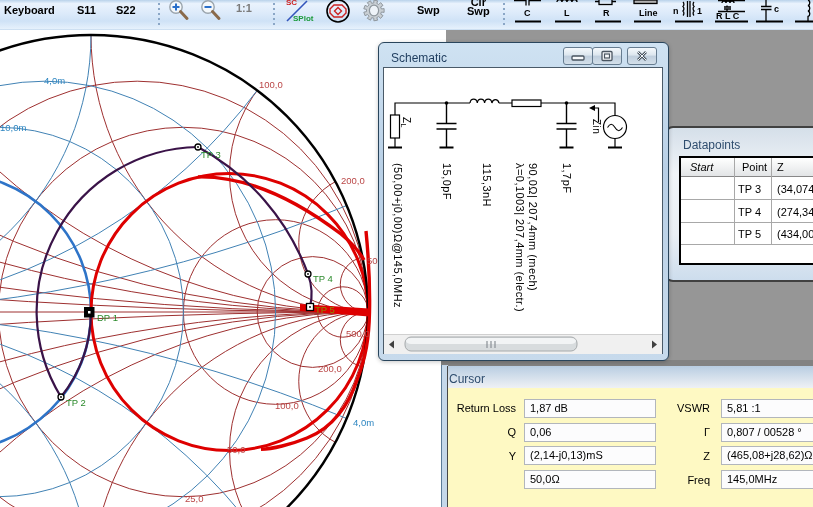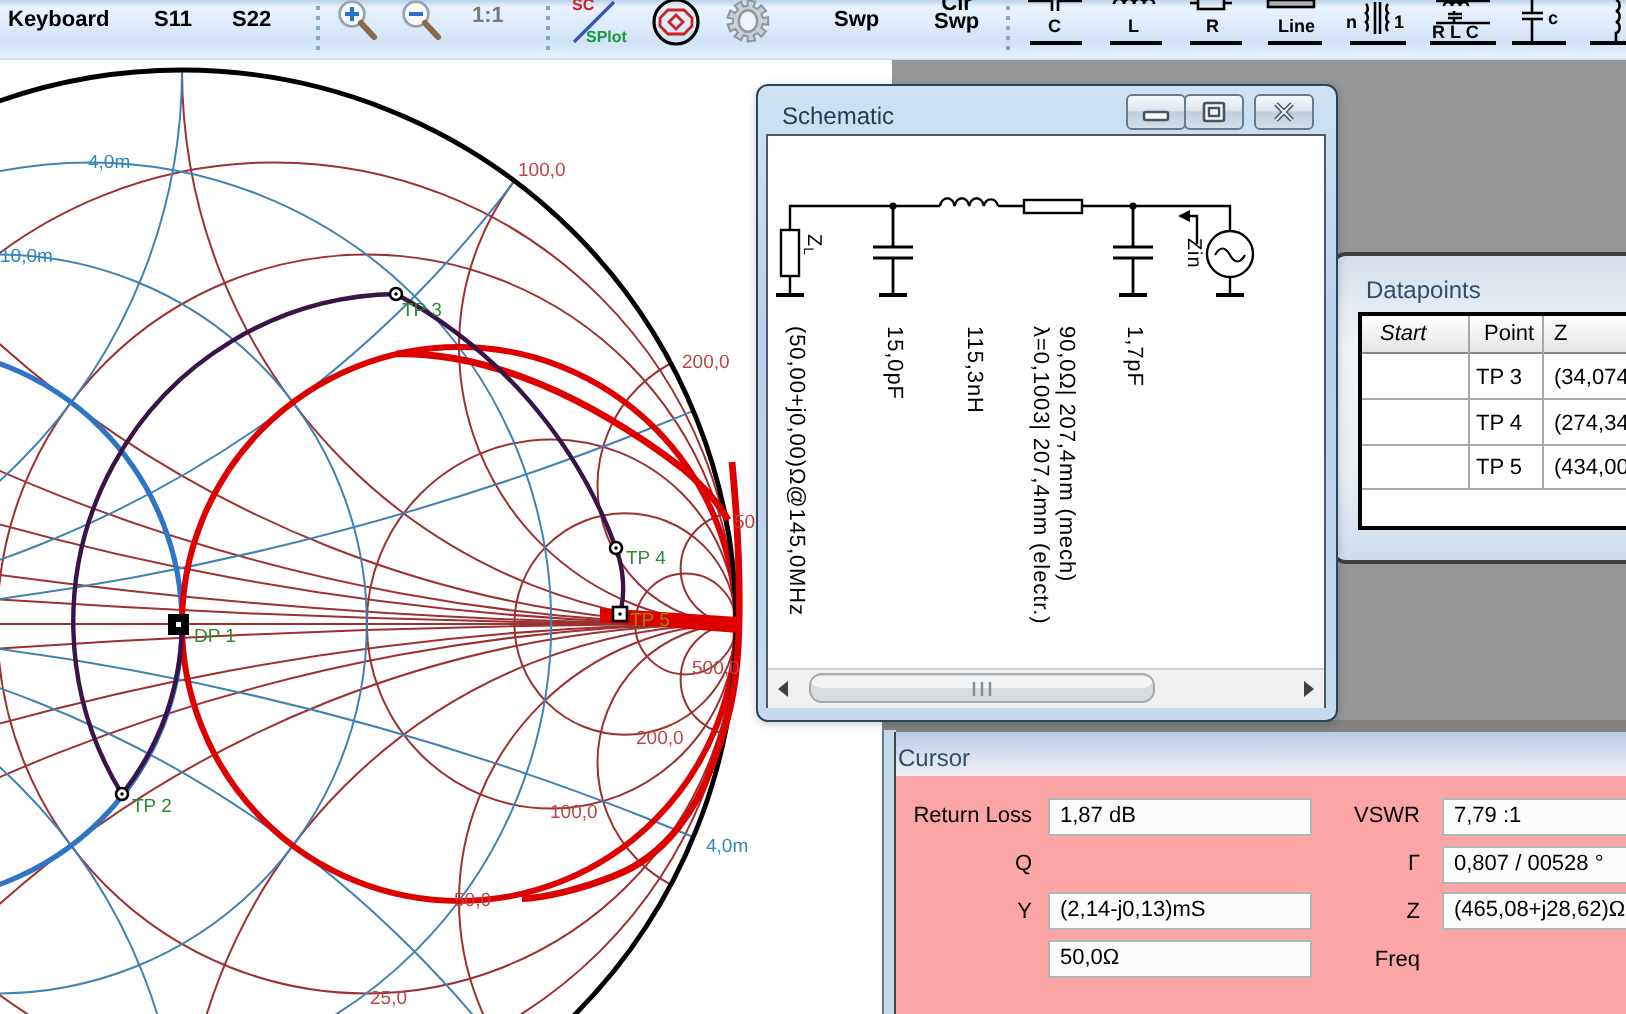--- a/index.html
+++ b/index.html
@@ -9,21 +9,21 @@
   background:linear-gradient(#b9d2ea 0%,#eaf3fd 12%,#dceafa 45%,#cfe2f6 70%,#e6f1fc 96%,#bcd3ea 100%);}
 .tbtxt{position:absolute;font-weight:bold;font-size:11px;color:#000;}
 .sep{position:absolute;top:3px;width:2px;height:23px;
   background-image:repeating-linear-gradient(#8aa6c6 0 2px,transparent 2px 5px);}
 #canvas{position:absolute;left:0;top:30px;width:446px;height:477px;background:#fff;}
 #backdrop{position:absolute;left:446px;top:30px;width:367px;height:477px;background:#969696;}
 .win-title{font-size:12px;color:#2f4d6e;}
 #cursorwin{position:absolute;left:441px;top:360px;width:372px;height:147px;}
 #curgray{position:absolute;left:0;top:0;width:372px;height:6px;background:#828282;}
 #curframe{position:absolute;left:0;top:5px;width:6px;height:142px;background:#c5d8ea;border-left:1px solid #5c7c98;}
-#curbody{position:absolute;left:6px;top:6px;width:366px;height:141px;background:#fca5a5;border-left:1px solid #474747;}
+#curbody{position:absolute;left:6px;top:6px;width:366px;height:141px;background:#fef9c3;border-left:1px solid #474747;}
 #curtitle{position:absolute;left:0;top:0;width:366px;height:22px;
   background:linear-gradient(#b8cde2,#e7ecf2 85%,#eef1f5);}
 .clabel{position:absolute;font-size:11px;color:#000;text-align:right;}
 .cbox{position:absolute;height:15px;background:#fcfcfd;border:1px solid #b2b6bc;
   font-size:11px;color:#000;padding-left:5px;padding-top:2px;}
 #dpwin{position:absolute;left:665px;top:126px;width:160px;height:152px;
   background:linear-gradient(#d5dfe9,#f0f4f8 30%,#eaeff4 70%,#cddded);
   border:2px solid #414141;border-radius:8px 0 0 8px;border-right:none;}
 #dptable{position:absolute;left:12px;top:28px;width:200px;height:105px;background:#fff;border:2px solid #000;}
 .dcell{position:absolute;font-size:11px;color:#000;}
@@ -237,29 +237,31 @@
  <div id="curgray"></div>
  <div id="curframe"></div>
  <div id="curbody">
   <div id="curtitle"></div>
   <div class="win-title" style="position:absolute;left:1px;top:6px;">Cursor</div>
   <div class="clabel" style="left:0px;top:36px;width:68px;">Return Loss</div>
   <div class="clabel" style="left:0px;top:60px;width:68px;">Q</div>
   <div class="clabel" style="left:0px;top:84px;width:68px;">Y</div>
   <div class="clabel" style="left:0px;top:108px;width:68px;padding-left:35px;">Zo</div>
   <div class="cbox" style="left:76px;top:33px;width:125px;">1,87 dB</div>
+  <div class="cbox" style="left:76px;top:56.5px;width:125px;">0,06</div>
   <div class="cbox" style="left:76px;top:80px;width:125px;">(2,14-j0,13)mS</div>
   <div class="cbox" style="left:76px;top:103.5px;width:125px;">50,0Ω</div>
   <div class="clabel" style="left:194px;top:36px;width:68px;">VSWR</div>
   <div class="clabel" style="left:194px;top:60px;width:68px;">Γ</div>
   <div class="clabel" style="left:194px;top:84px;width:68px;">Z</div>
   <div class="clabel" style="left:194px;top:108px;width:68px;">Freq</div>
-  <div class="cbox" style="left:273px;top:33px;width:86px;">7,79 :1</div>
+  <div class="cbox" style="left:273px;top:33px;width:86px;">5,81 :1</div>
   <div class="cbox" style="left:273px;top:56.5px;width:86px;">0,807 / 00528 °</div>
   <div class="cbox" style="left:273px;top:80px;width:86px;">(465,08+j28,62)Ω</div>
+  <div class="cbox" style="left:273px;top:103.5px;width:86px;">145,0MHz</div>
  </div>
 </div>
 
 <div id="dpwin">
  <div class="win-title" style="position:absolute;left:16px;top:10px;">Datapoints</div>
  <div id="dptable">
   <div style="position:absolute;left:0;top:0;width:200px;height:18px;background:linear-gradient(#ffffff,#e2e4e6);"></div>
   <div class="dline" style="left:0;top:18px;width:200px;height:1px;background:#888;"></div>
   <div class="dline" style="left:0;top:41px;width:200px;height:1px;"></div>
   <div class="dline" style="left:0;top:64px;width:200px;height:1px;"></div>

